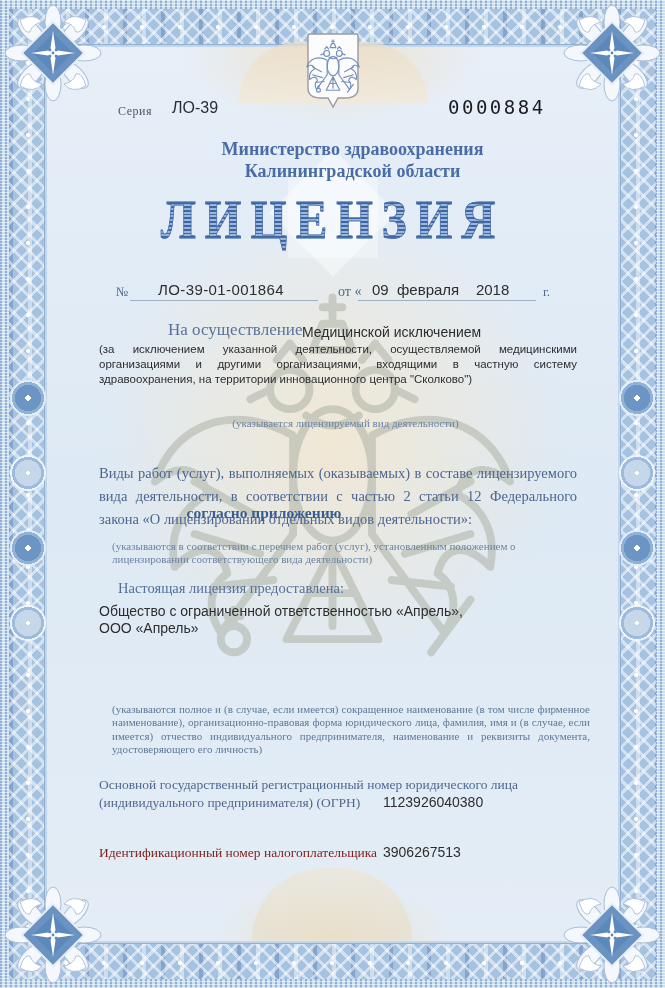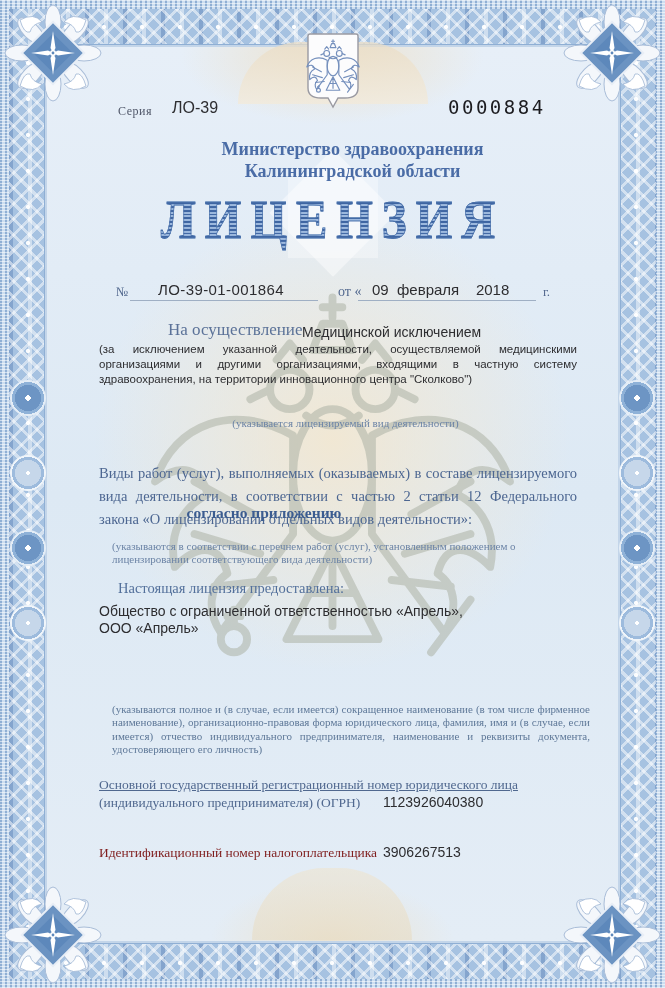--- a/index.html
+++ b/index.html
@@ -82,21 +82,21 @@
     text-align:justify;color:#2d2d30;}
   .activity-caption{left:0;top:417px;width:665px;text-align:center;}
   .works-text{left:99px;top:462px;width:478px;font-size:14.5px;line-height:23px;
     text-align:justify;color:#4c6691;}
   .works-value{left:0;top:504px;width:528px;text-align:center;font-size:15.5px;
     font-weight:bold;color:#3b5c90;}
   .works-caption{left:99px;top:540px;width:474px;}
   .licensee-label{left:118px;top:580px;font-size:14.5px;color:#53709b;}
   .licensee-name{left:99px;top:603px;font-size:14px;line-height:16.5px;}
   .licensee-caption{left:99px;top:703px;width:478px;text-align:justify;color:#5e7898;}
-  .ogrn-line1{left:99px;top:777px;font-size:13.5px;color:#50688f;text-decoration:underline;}
+  .ogrn-line1{left:99px;top:777px;font-size:13.5px;color:#50688f;}
   .ogrn-line2{left:99px;top:795px;font-size:13.5px;color:#50688f;}
   .ogrn-value{left:383px;top:794px;font-size:14px;}
   .inn-label{left:99px;top:845px;font-size:13.5px;color:#7f1d1d;}
   .inn-value{left:383px;top:844px;font-size:14px;}
 </style>
 </head>
 <body>
 
 <svg width="0" height="0" style="position:absolute">
   <defs>

